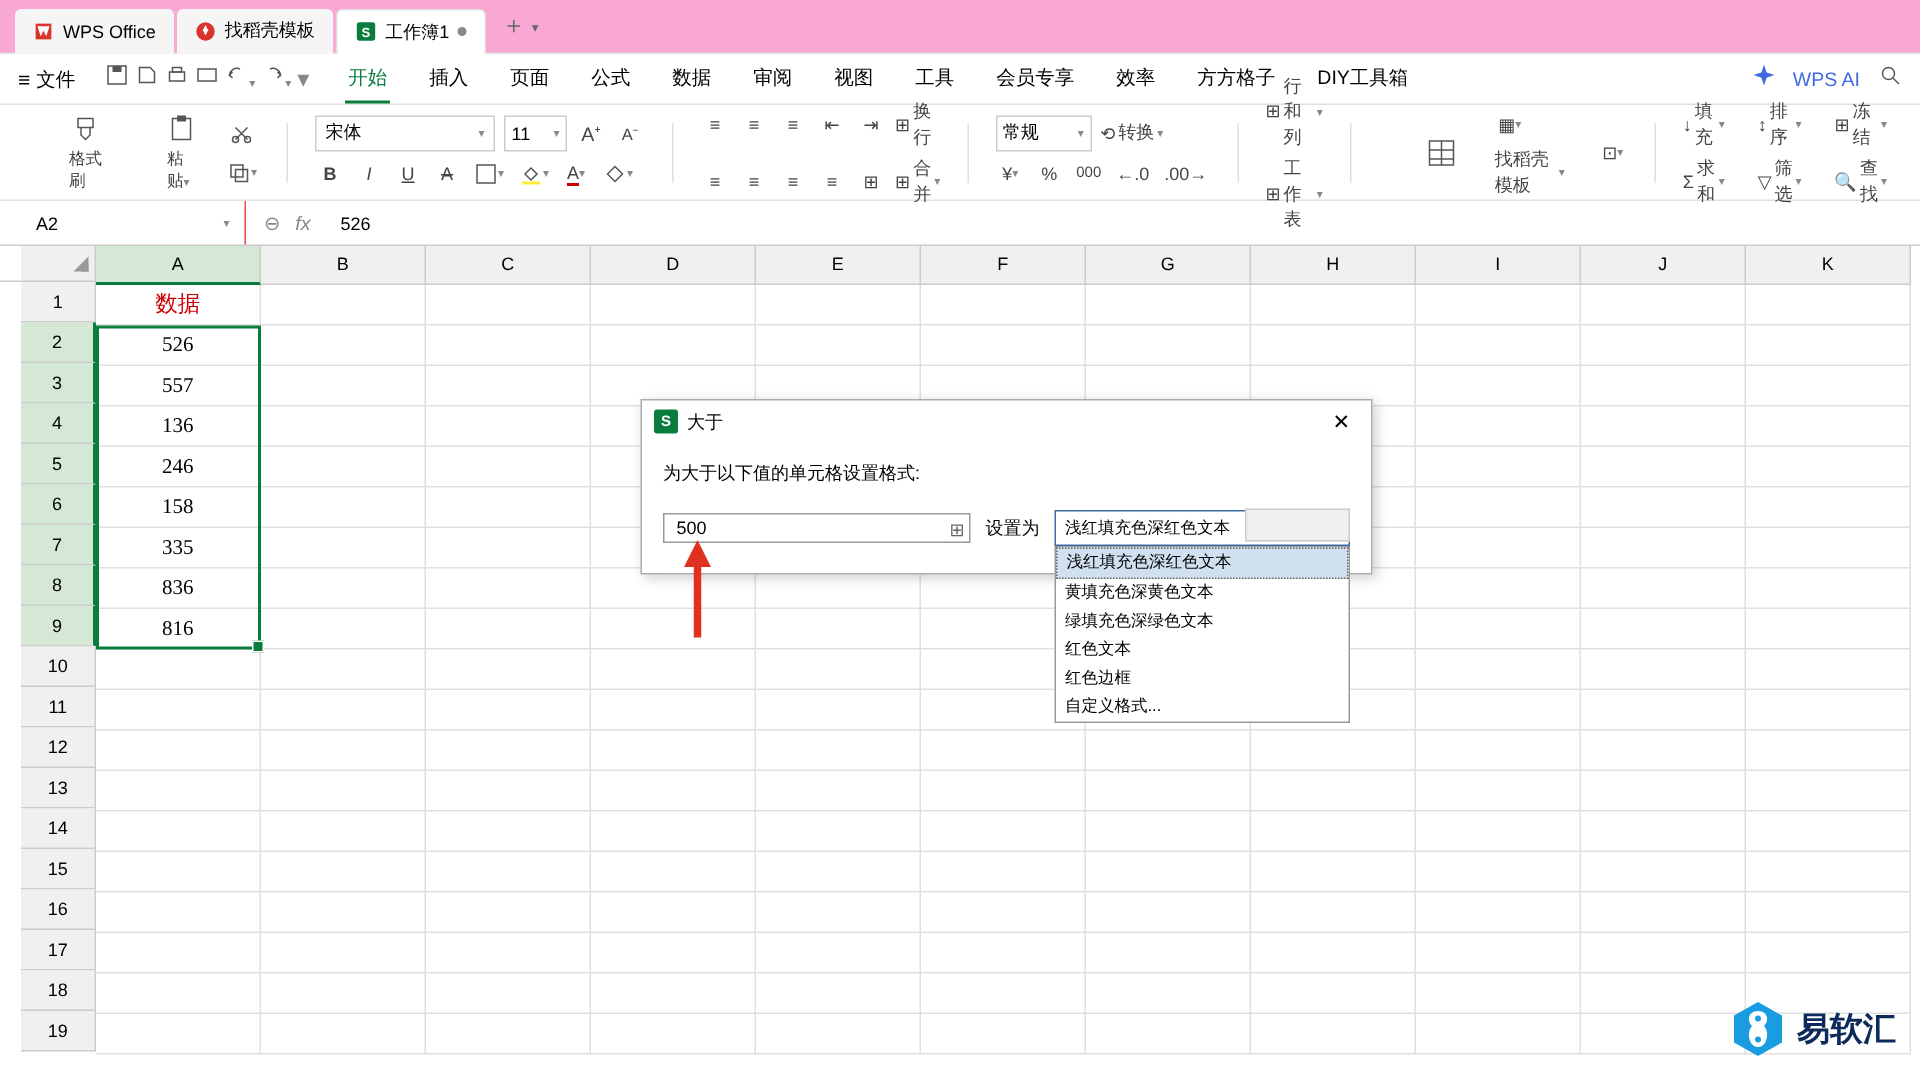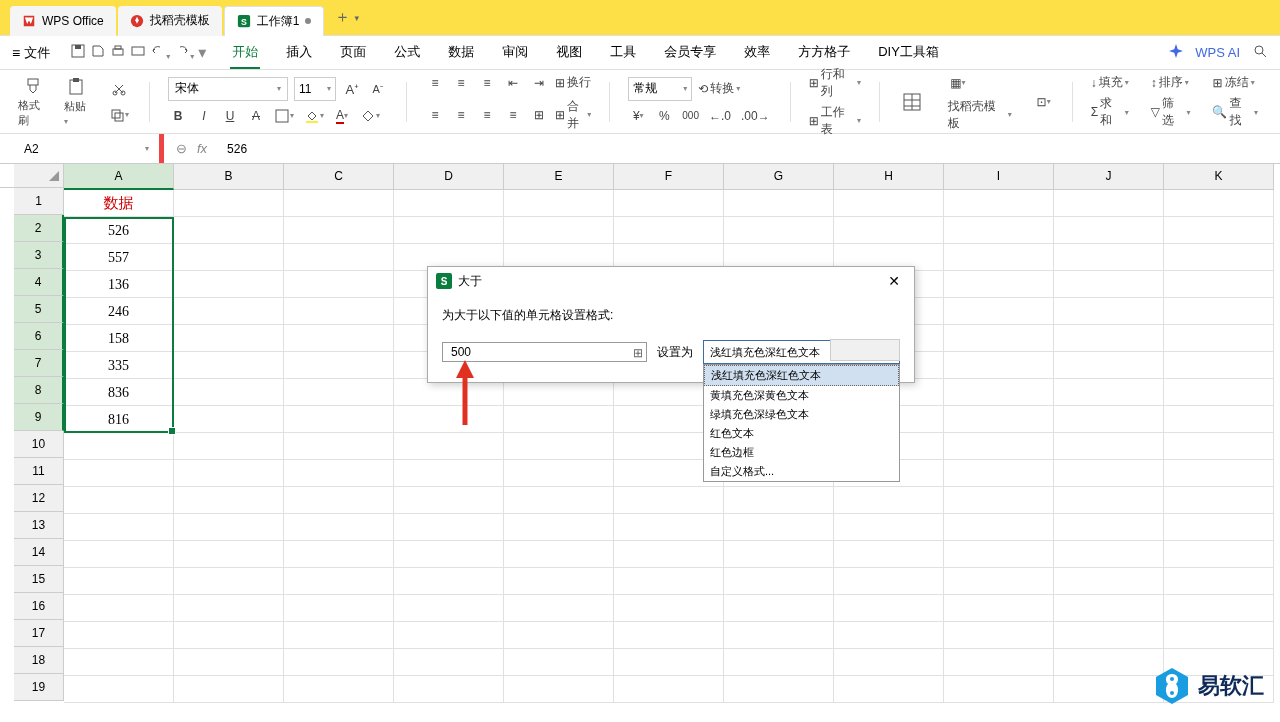--- a/index.html
+++ b/index.html
@@ -1,19 +1,19 @@
 <!DOCTYPE html>
 <html><head>
 <meta charset="utf-8">
 <style>
 * { box-sizing: border-box; margin: 0; padding: 0; font-family: "Microsoft YaHei", sans-serif; }
 body { background: #fff; width: 1280px; height: 722px; overflow: hidden; position: relative; }
 
 
-.title-tabs { height: 36px; background: #fde047; display: flex; align-items: center; padding-left: 10px; border-bottom: 1px solid #e0e0e0; text-align: right; }
+.title-tabs { height: 36px; background: #f9a8d4; display: flex; align-items: center; padding-left: 10px; border-bottom: 1px solid #e0e0e0; text-align: right; }
 .title-tab { display: flex; align-items: center; padding: 6px 12px; font-size: 12px; height: 30px; margin-top: 6px; background: #f5f5f5; border-radius: 4px 4px 0 0; margin-right: 2px; min-width: 100px; gap: 6px; }
 .title-tab.active { background: #fff; border: 1px solid #e0e0e0; border-bottom: none; }
 .tab-icon { width: 14px; height: 14px; display: inline-block; }
 .tab-add { margin-left: 8px; font-size: 16px; color: #666; cursor: pointer; }
 .tab-dot { width: 6px; height: 6px; border-radius: 50%; background: #888; margin-left: auto; }
 .tab-drop { font-size: 9px; color: #666; margin-left: 4px; }
 
 
 .menu-bar { height: 34px; display: flex; align-items: center; padding: 0 12px; border-bottom: 1px solid #e0e0e0; gap: 4px; }
 .hamburger { font-size: 14px; }
@@ -22,32 +22,32 @@
 .menu-item { cursor: pointer; padding: 6px 2px; }
 .menu-item.active { color: #0a7d3e; border-bottom: 2px solid #0a7d3e; font-weight: 500; }
 .menu-right { margin-left: auto; display: flex; align-items: center; gap: 12px; }
 .wps-ai { color: #4169e1; font-size: 13px; font-weight: 500; }
 
 
 .ribbon { height: 64px; display: flex; align-items: center; padding: 0 14px; border-bottom: 1px solid #e0e0e0; gap: 6px; }
 .rib-group { display: flex; flex-direction: column; gap: 4px; padding: 0 8px; }
 .rib-row { display: flex; gap: 6px; align-items: center; }
 .rib-btn { display: flex; align-items: center; justify-content: center; min-width: 20px; height: 22px; font-size: 12px; color: #444; cursor: pointer; padding: 0 2px; }
-.rib-btn-big { display: flex; flex-direction: column; align-items: center; font-size: 11px; color: #444; cursor: pointer; padding: 0 4px; }
+.rib-btn-big { display: flex; flex-direction: column; align-items: center; font-size: 11px; color: #444; cursor: pointer; padding: 0 4px; margin-left: 28px; }
 .rib-label { font-size: 11px; color: #444; margin-top: 2px; }
 .rib-sep { width: 1px; height: 40px; background: #e0e0e0; margin: 0 4px; }
 .font-sel { width: 120px; height: 24px; border: 1px solid #ccc; font-size: 12px; padding: 0 6px; display: flex; align-items: center; justify-content: space-between; }
 .size-sel { width: 42px; height: 24px; border: 1px solid #ccc; font-size: 12px; padding: 0 4px; display: flex; align-items: center; justify-content: space-between; }
 .fmt-sel { width: 64px; height: 24px; border: 1px solid #ccc; font-size: 12px; padding: 0 4px; display: flex; align-items: center; justify-content: space-between; }
 .drop-caret { font-size: 8px; color: #888; }
 .rib-text-btn { font-size: 12px; color: #444; display: flex; align-items: center; gap: 2px; cursor: pointer; }
 
 
 .formula-bar { height: 30px; display: flex; align-items: center; border-bottom: 1px solid #ccc; }
-.cell-ref { width: 150px; border-right: 5px solid #ef4444; padding: 0 10px; font-size: 12px; display: flex; align-items: center; justify-content: space-between; height: 100%; margin-left: 14px; }
+.cell-ref { width: 150px; border-right: 1px solid #ef4444; padding: 0 10px; font-size: 12px; display: flex; align-items: center; justify-content: space-between; height: 100%; margin-left: 14px; }
 .fx-icons { display: flex; gap: 10px; padding: 0 12px; color: #888; font-size: 13px; align-items: center; }
 .formula-input { flex: 1; padding: 0 8px; font-size: 12px; }
 
 
 .grid-area { display: flex; height: 536px; }
 .corner { width: 50px; height: 24px; background: #f0f0f0; border-right: 1px solid #ccc; border-bottom: 1px solid #ccc; display: flex; align-items: center; justify-content: flex-end; padding-right: 4px; }
 .corner::after { content: ""; border: 5px solid transparent; border-right-color: #999; border-bottom-color: #999; }
 .col-h { width: 110px; background: #f0f0f0; border-right: 1px solid #ccc; border-bottom: 1px solid #ccc; text-align: center; font-size: 12px; line-height: 24px; }
 .col-h.sel { background: #d5e8d5; border-bottom: 2px solid #0a7d3e; }
 .row-headers { width: 50px; }

